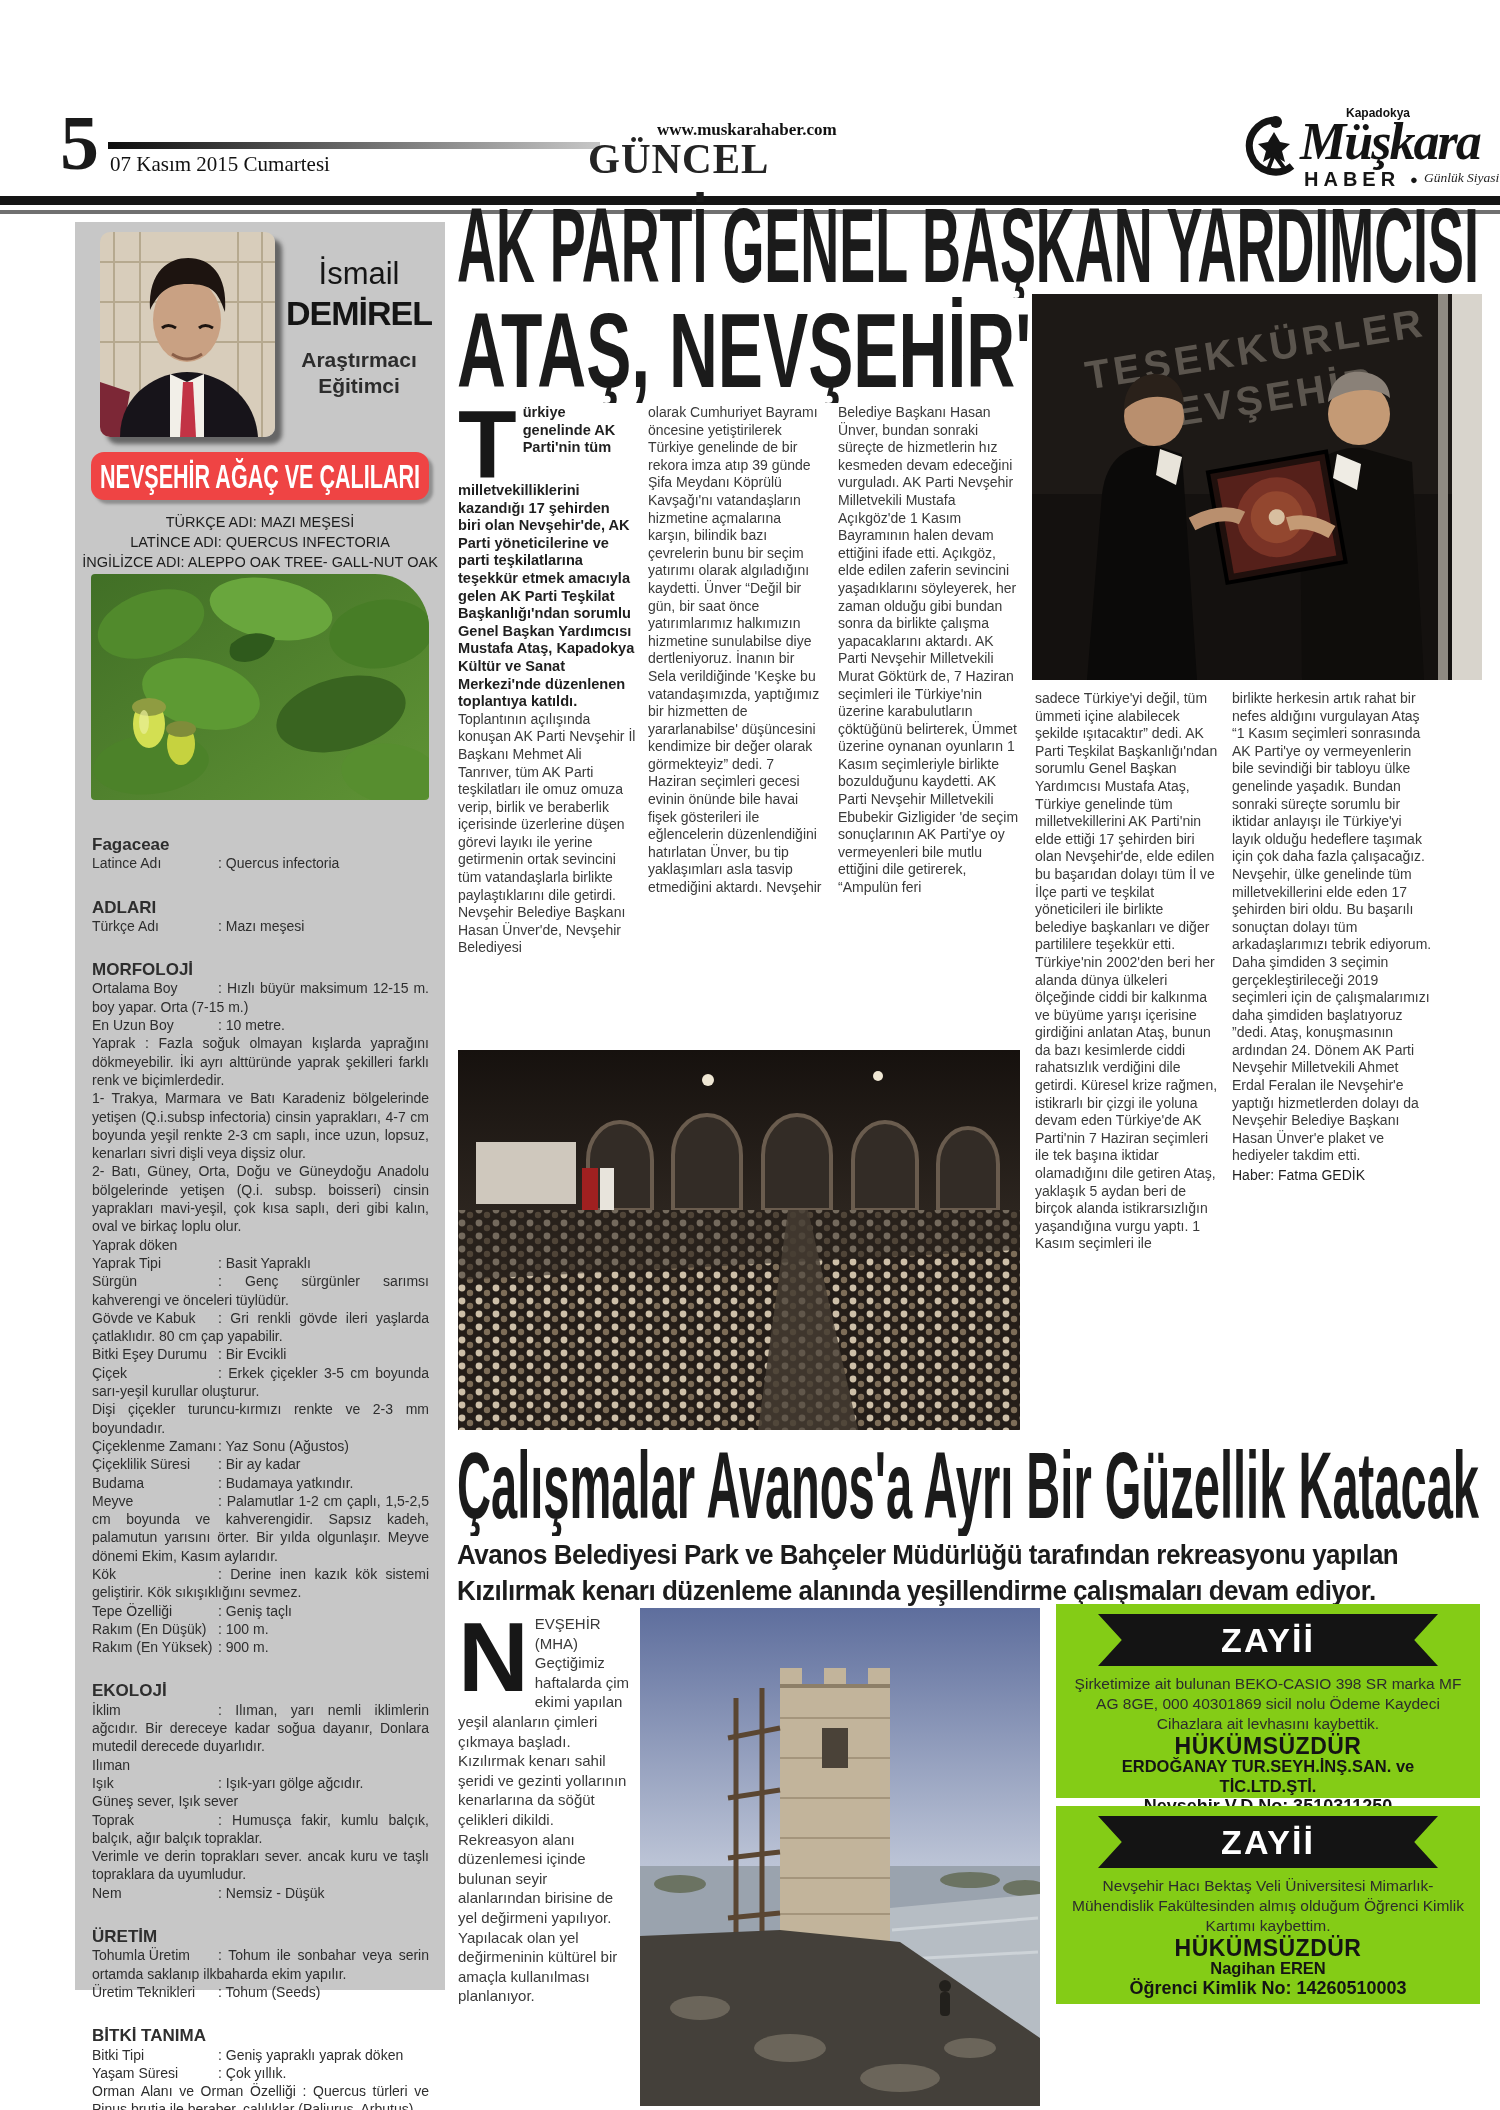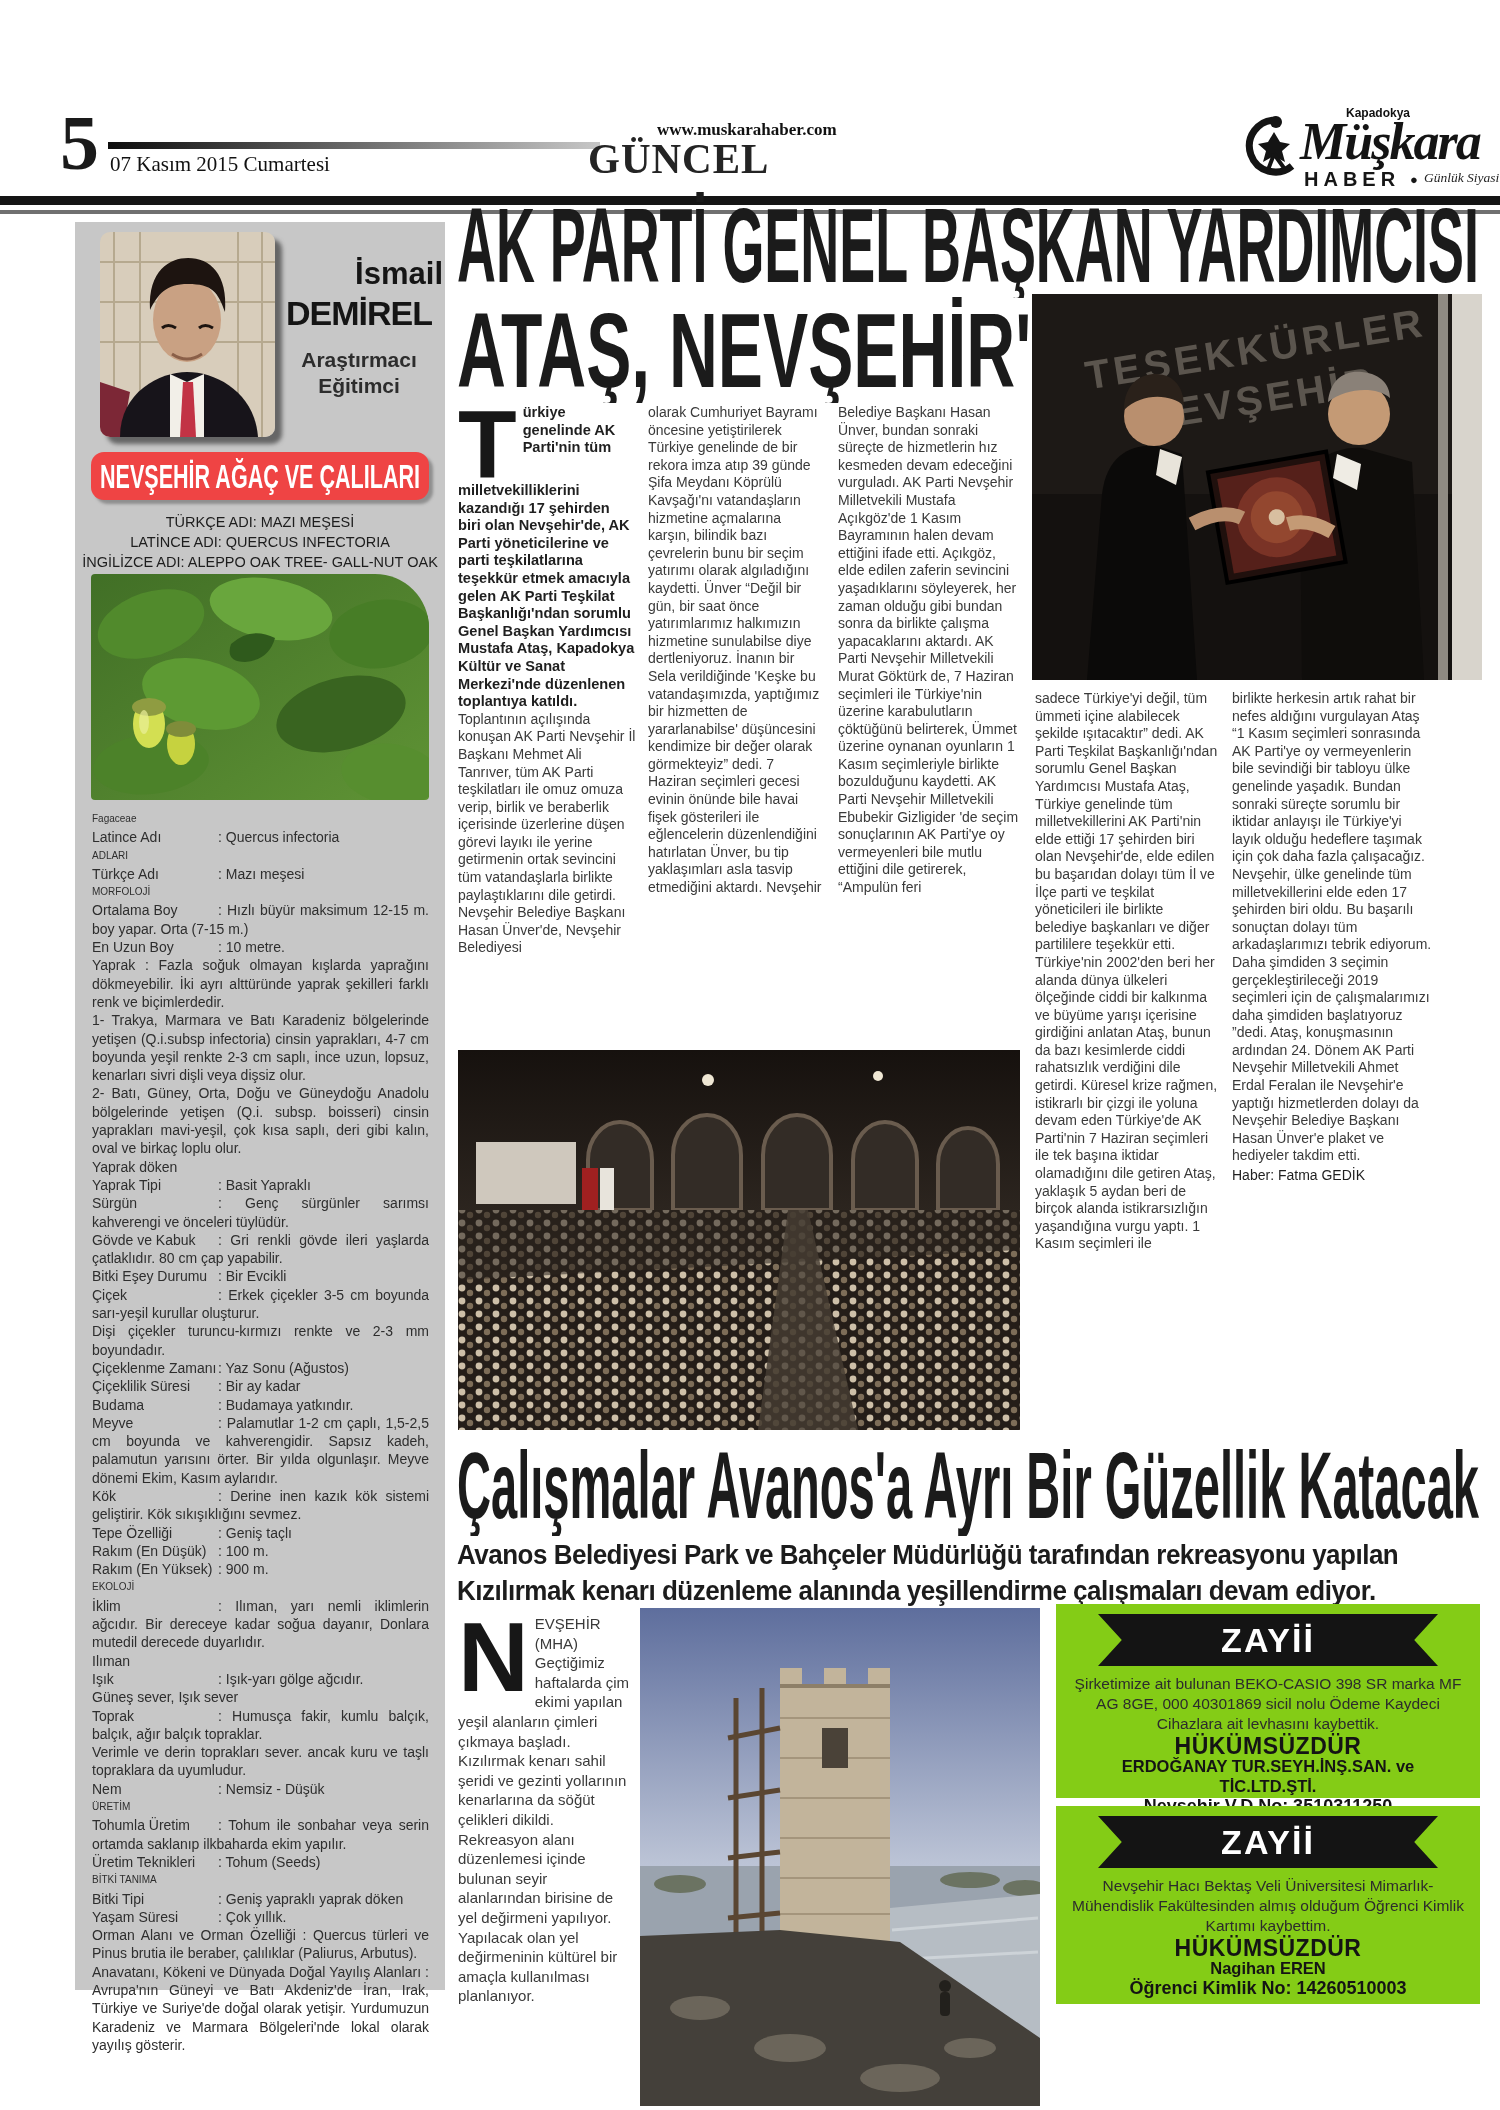--- a/index.html
+++ b/index.html
@@ -16,29 +16,29 @@
   .logo-region{position:absolute;left:108px;top:0px;font-weight:bold;font-size:12px;color:#111;}
   .logo-name{position:absolute;left:62px;top:6px;font-family:"Liberation Serif",serif;font-style:italic;font-weight:bold;font-size:52px;letter-spacing:-2px;color:#141414;}
   .logo-sub{position:absolute;left:66px;top:62px;font-weight:bold;font-size:20px;letter-spacing:5px;color:#161616;}
   .logo-dot{position:absolute;left:172px;top:66px;font-size:13px;color:#161616;}
   .logo-tag{position:absolute;left:186px;top:64px;font-family:"Liberation Serif",serif;font-style:italic;font-size:13.5px;color:#222;white-space:nowrap;}
   .rule1{left:0;top:196px;width:1500px;height:9px;background:#151515;}
   .rule2{left:0;top:210px;width:1500px;height:4px;background:#707070;}
   
   .panel{left:75px;top:222px;width:370px;height:1768px;background:#c7c7c7;}
   .portrait{position:absolute;left:25px;top:10px;width:175px;height:205px;border-radius:10px;overflow:hidden;box-shadow:7px 7px 4px rgba(70,70,70,.75);}
-  .aname1{position:absolute;left:200px;top:34px;width:168px;text-align:right;font-weight:bold;font-size:31px;color:#151515;}
+  .aname1{position:absolute;left:200px;top:34px;width:168px;text-align:center;font-weight:normal;font-size:31px;color:#151515;}
   .aname2{position:absolute;left:200px;top:72px;width:168px;text-align:center;font-weight:bold;font-size:34px;letter-spacing:-1px;color:#151515;}
   .arole{position:absolute;left:200px;width:168px;text-align:center;font-weight:bold;font-size:21px;color:#2d2d2d;}
   .banner{position:absolute;left:16px;top:230px;width:338px;height:48px;background:#ef4444;border-radius:13px;box-shadow:4px 4px 3px #8f8f8f;}
   .pl-names{position:absolute;left:6px;top:290px;width:358px;text-align:center;font-size:14.5px;line-height:20px;color:#1d1d1d;}
   .pl-names b{font-weight:normal;}
   .plantphoto{position:absolute;left:16px;top:352px;width:338px;height:226px;border-radius:4px 54px 4px 4px;overflow:hidden;}
   .pl-details{position:absolute;left:17px;top:588px;width:337px;font-size:14px;line-height:18.3px;color:#2e2e2e;text-align:justify;}
-  .pl-details .pl-h{font-weight:normal;font-size:10px;text-align:left;}
+  .pl-details .pl-h{font-weight:bold;font-size:17px;text-align:left;margin-top:26px;}
   .pl-details .pl-l{display:inline-block;min-width:126px;}
   
   .hsvg text{font-family:"Liberation Sans",sans-serif;font-weight:bold;fill:#1b1b1b;}
   .col{font-size:14px;line-height:17.6px;color:#3a3a3a;}
   .col .lead{font-weight:bold;font-size:14.6px;color:#1f1f1f;}
   .dropcap{float:left;font-weight:bold;color:#171717;}
   .dc-t{font-size:96px;line-height:74px;margin:4px 6px 0 0;}
   .dc-n{font-size:98px;line-height:78px;margin:4px 6px 0 0;}
   .byline{font-weight:normal;color:#1f1f1f;margin-top:2px;}
   .photo{overflow:hidden;}

